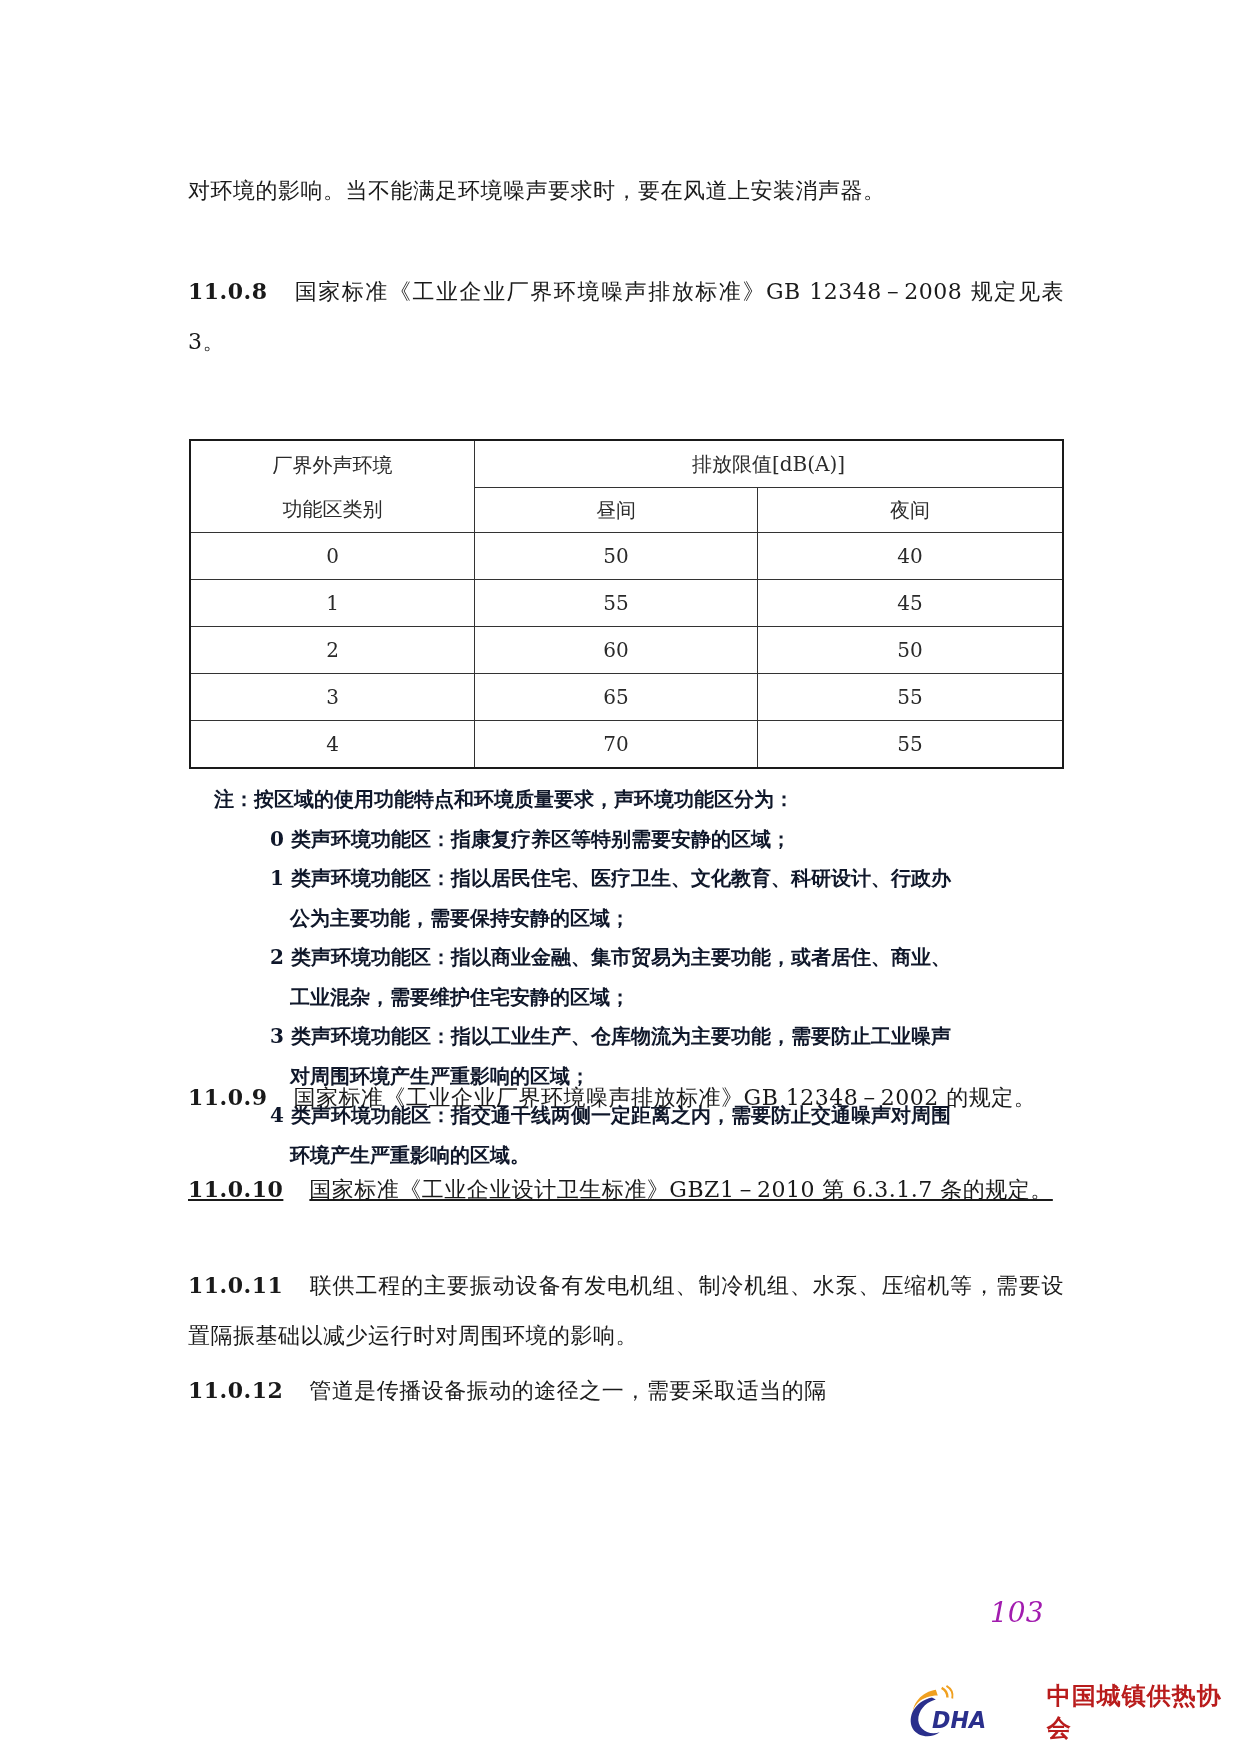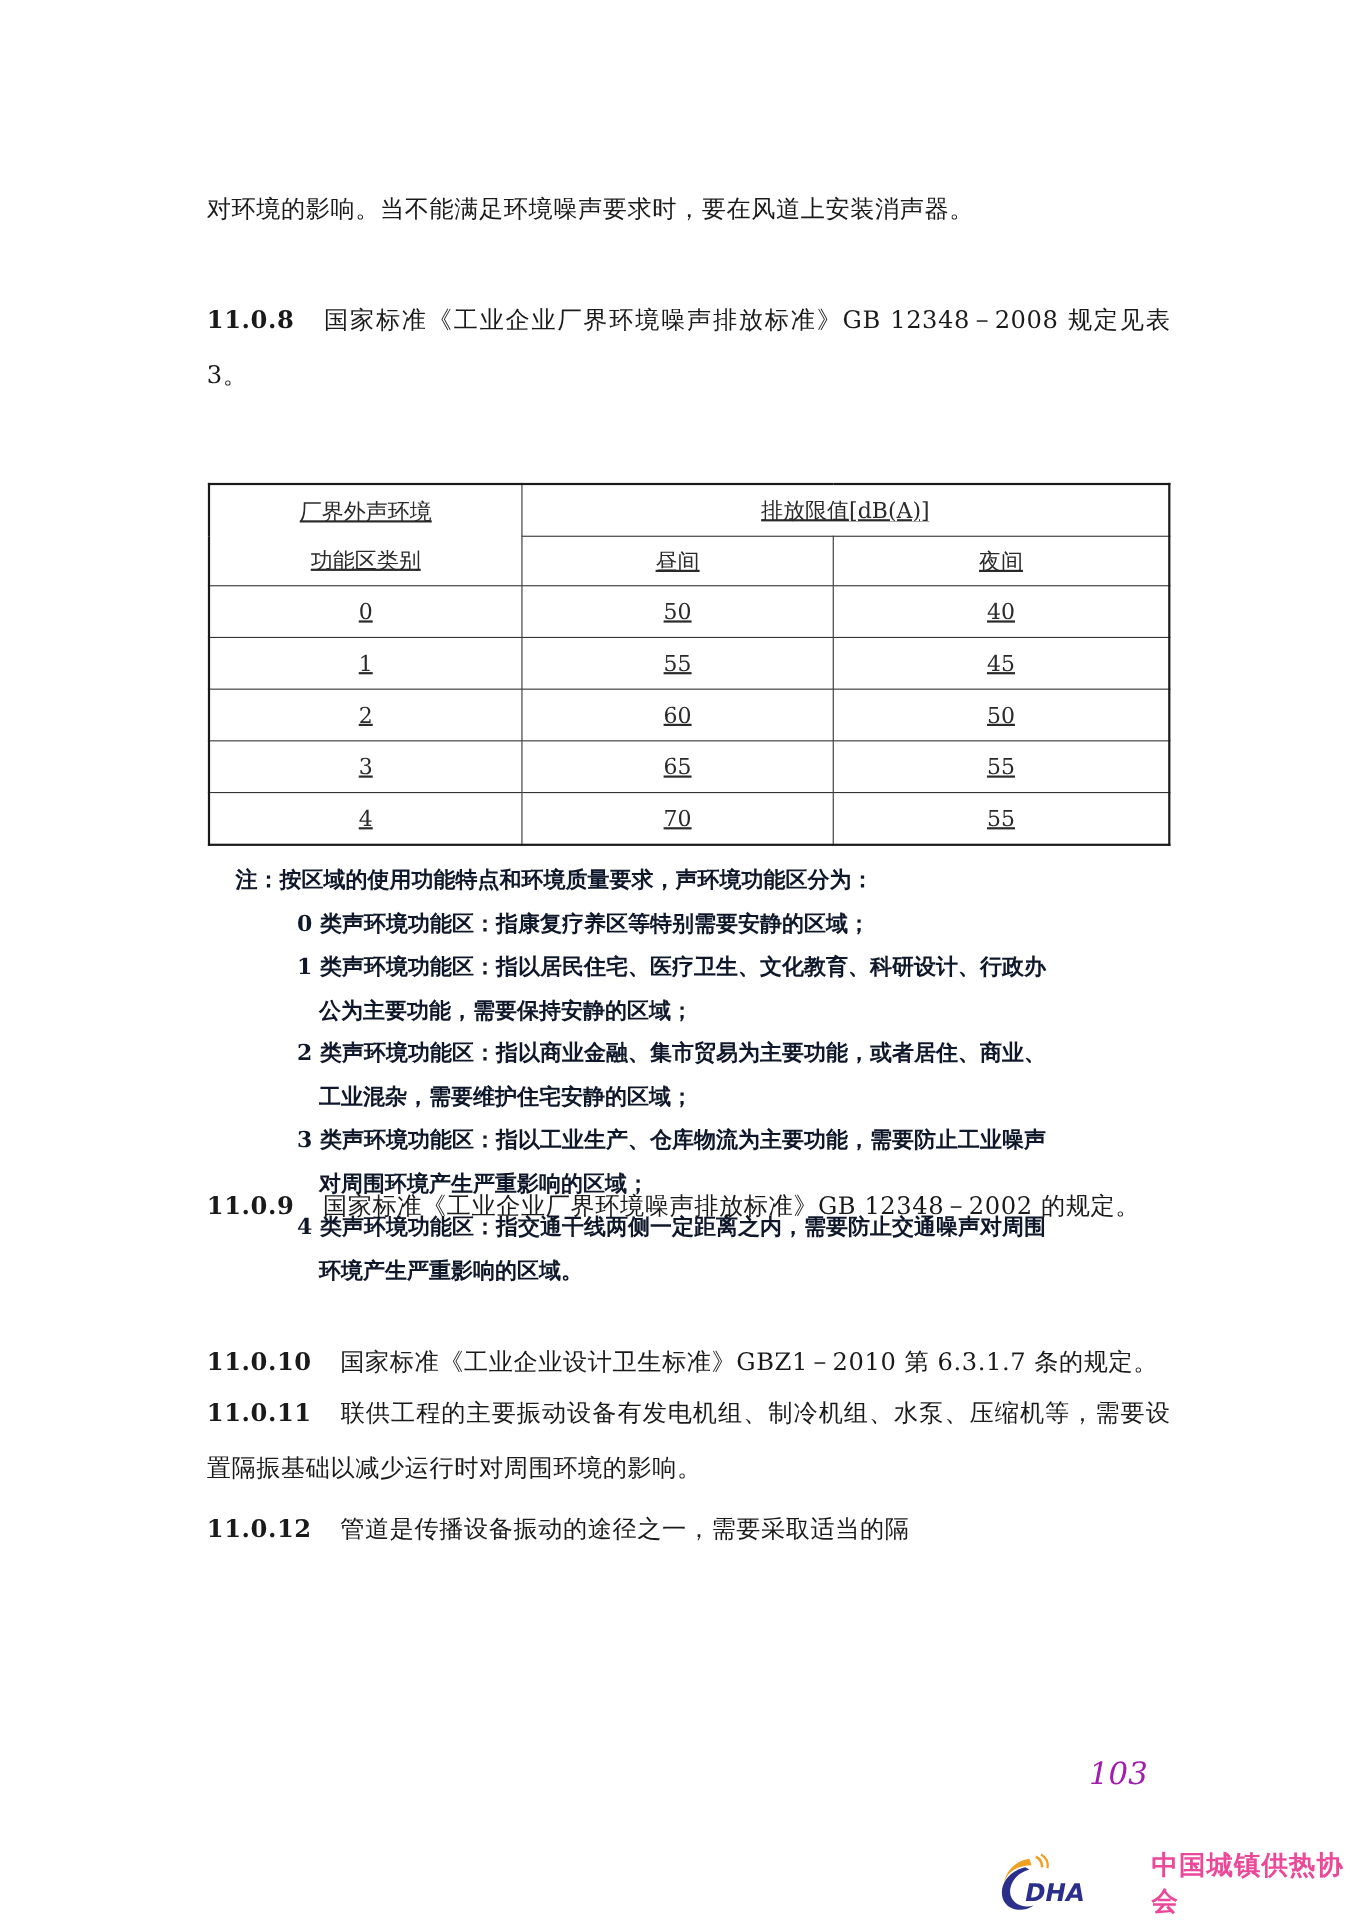--- a/index.html
+++ b/index.html
@@ -50,21 +50,20 @@
     .table-title .tno { margin-right: 24px; }
     table.limits {
       position: absolute;
       left: 189px;
       top: 439px;
       width: 875px;
       border-collapse: collapse;
       border: 2.5px solid #1a1a1a;
       font-size: 20px;
       color: #2a2a2a;
-      text-decoration: underline;
     }
     table.limits td, table.limits th {
       border: 1px solid #333;
       text-align: center;
       font-weight: normal;
       padding: 0;
       height: 46px;
     }
     table.limits th.rowhead {
       width: 283px;
@@ -108,21 +107,21 @@
       left: 903px;
       top: 1680px;
       display: flex;
       align-items: center;
     }
     .logo svg { display: block; }
     .logo-text {
       font-family: Liberation Serif, serif;
       font-weight: bold;
       font-size: 24px;
-      color: #ec4899;
+      color: #b91c1c;
       margin-left: 26px;
       letter-spacing: 1px;
     }
   </style>
 </head>
 <body>
 
 <div class="page">
 
   <p class="para" style="top:166px;">
@@ -195,21 +194,21 @@
     <p class="zone">
       <span>4 类声环境功能区：指交通干线两侧一定距离之内，需要防止交通噪声对周围</span>
       <span class="cont">环境产生严重影响的区域。</span>
     </p>
   </div>
 
   <p class="para" style="top:1072px;">
     <span class="clause">11.0.9</span><span>国家标准《工业企业厂界环境噪声排放标准》GB 12348－2002 的规定。</span>
   </p>
 
-  <p class="para" style="top:1213px;">
+  <p class="para" style="top:1164px;text-decoration:underline;">
     <span class="clause">11.0.10</span><span>国家标准《工业企业设计卫生标准》GBZ1－2010 第 6.3.1.7 条的规定。</span>
   </p>
 
   <p class="para" style="top:1232px;margin-top:28px;">
     <span class="clause">11.0.11</span><span>联供工程的主要振动设备有发电机组、制冷机组、水泵、压缩机等，需要设置隔振基础以减少运行时对周围环境的影响。</span>
   </p>
 
   <p class="para" style="top:1365px;">
     <span class="clause">11.0.12</span><span>管道是传播设备振动的途径之一，需要采取适当的隔</span>
   </p>

